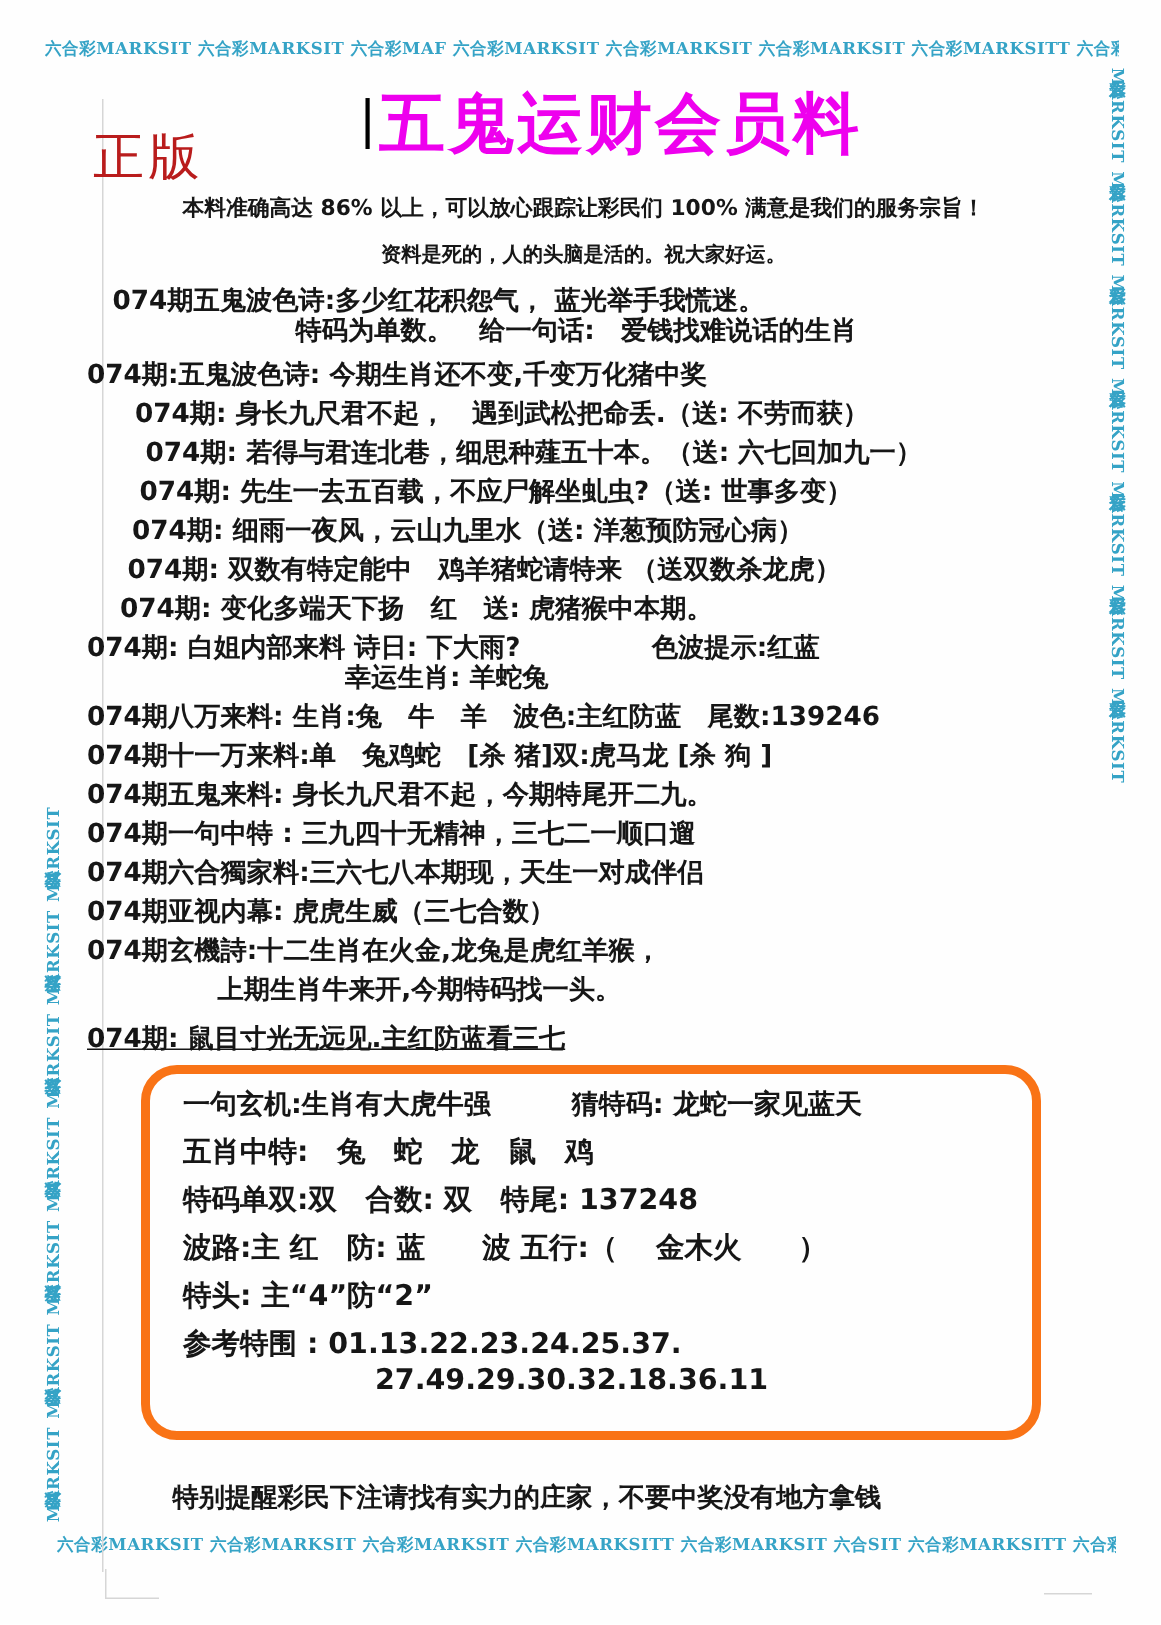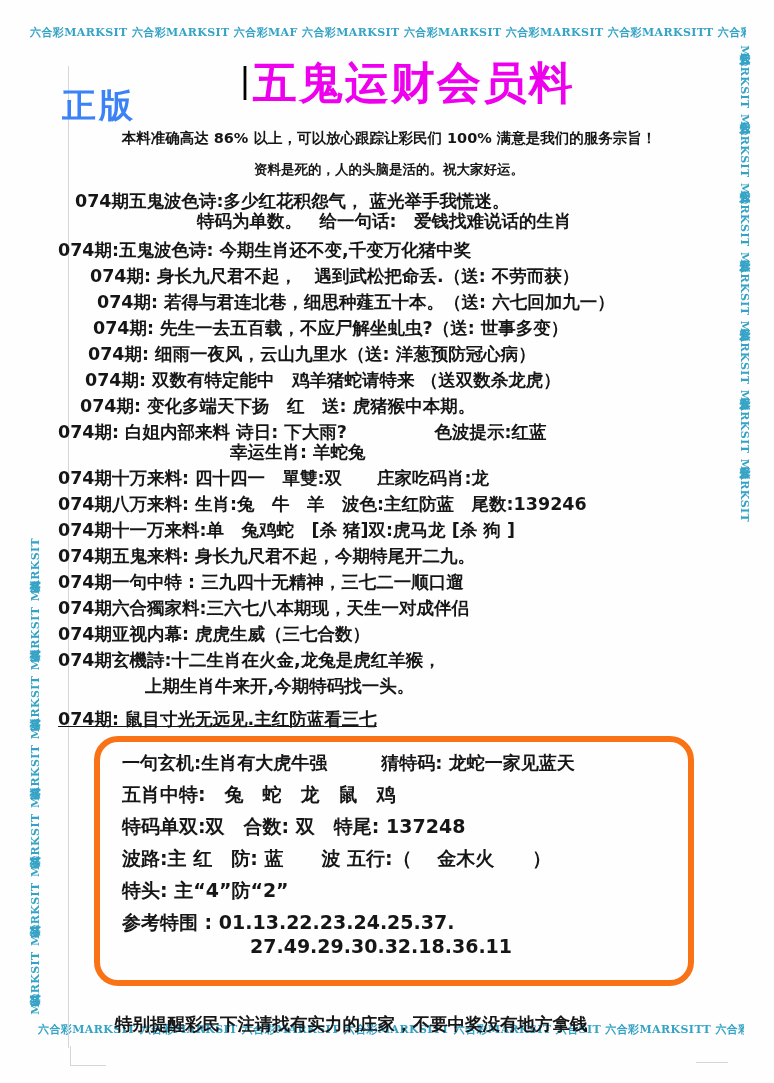--- a/index.html
+++ b/index.html
@@ -26,21 +26,21 @@
   .crop-v  { left:68px;  top:66px;   width:1px;  height:982px; }
   .crop-bl-v { left:70px; top:1046px; width:1px; height:20px; }
   .crop-bl-h { left:70px; top:1065px; width:36px; height:1px; }
   .crop-br-h { left:696px; top:1062px; width:32px; height:1px; }
 
   .content { position:absolute; left:58px; top:55px; width:662px; font-weight:700; z-index:2; }
 
   .header { position:relative; height:72px; }
   .edition {
     position:absolute; left:4px; top:32px; font-size:34px; line-height:36px;
-    color:#3b82f6; letter-spacing:3px; font-weight:700;
+    color:#b91c1c; letter-spacing:3px; font-weight:400;
   }
   .title-row {
     text-align:center; padding-left:36px; font-size:44px; line-height:50px;
     color:#ee00ee; letter-spacing:2px; font-weight:700; white-space:nowrap;
   }
   .title-bar { color:#000; font-size:34px; vertical-align:6px; font-weight:400; }
 
   .slogan1 { text-align:center; font-size:14.5px; margin-top:2px;  white-space:nowrap; }
   .slogan2 { text-align:center; font-size:13.5px; margin-top:13px; white-space:nowrap; }
 
@@ -104,21 +104,20 @@
       <div class="ln i110">特码为单数。　给一句话:　爱钱找难说话的生肖</div>
       <div class="ln gap10">074期:五鬼波色诗: 今期生肖还不变,千变万化猪中奖</div>
       <div class="ln i32">074期: 身长九尺君不起，　遇到武松把命丢.（送: 不劳而获）</div>
       <div class="ln i39">074期: 若得与君连北巷，细思种薤五十本。（送: 六七回加九一）</div>
       <div class="ln i35">074期: 先生一去五百载，不应尸解坐虬虫?（送: 世事多变）</div>
       <div class="ln i30">074期: 细雨一夜风，云山九里水（送: 洋葱预防冠心病）</div>
       <div class="ln i27">074期: 双数有特定能中　鸡羊猪蛇请特来 （送双数杀龙虎）</div>
       <div class="ln i22">074期: 变化多端天下扬　红　送: 虎猪猴中本期。</div>
       <div class="ln tight">074期: 白姐内部来料 诗日: 下大雨?　　　　　色波提示:红蓝</div>
       <div class="ln i172">幸运生肖: 羊蛇兔</div>
-      <div class="ln gap7">074期十万来料: 四十四一　單雙:双　　庄家吃码肖:龙</div>
       <div class="ln">074期八万来料: 生肖:兔　牛　羊　波色:主红防蓝　尾数:139246</div>
       <div class="ln">074期十一万来料:单　兔鸡蛇　[杀 猪]双:虎马龙 [杀 狗 ]</div>
       <div class="ln">074期五鬼来料: 身长九尺君不起，今期特尾开二九。</div>
       <div class="ln">074期一句中特 : 三九四十无精神，三七二一顺口遛</div>
       <div class="ln">074期六合獨家料:三六七八本期现，天生一对成伴侣</div>
       <div class="ln">074期亚视内幕: 虎虎生威（三七合数）</div>
       <div class="ln">074期玄機詩:十二生肖在火金,龙兔是虎红羊猴，</div>
       <div class="ln i87">上期生肖牛来开,今期特码找一头。</div>
       <div class="ln gap14">074期: 鼠目寸光无远见.主红防蓝看三七</div>
     </div>

